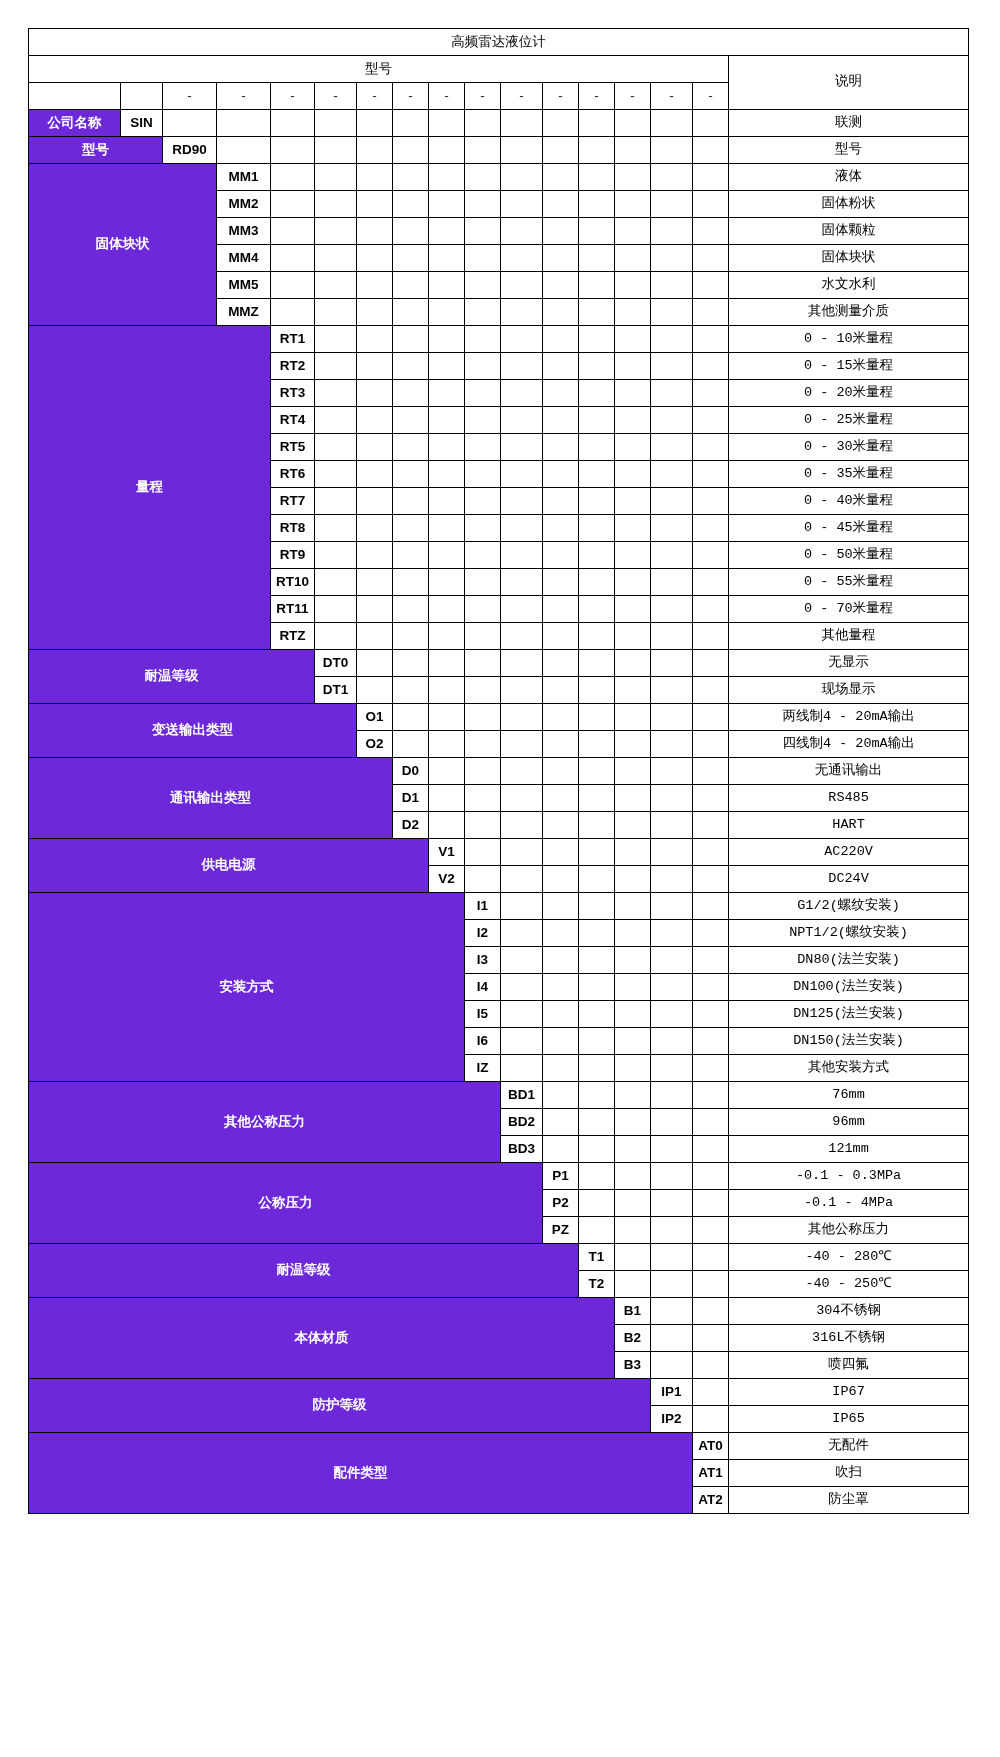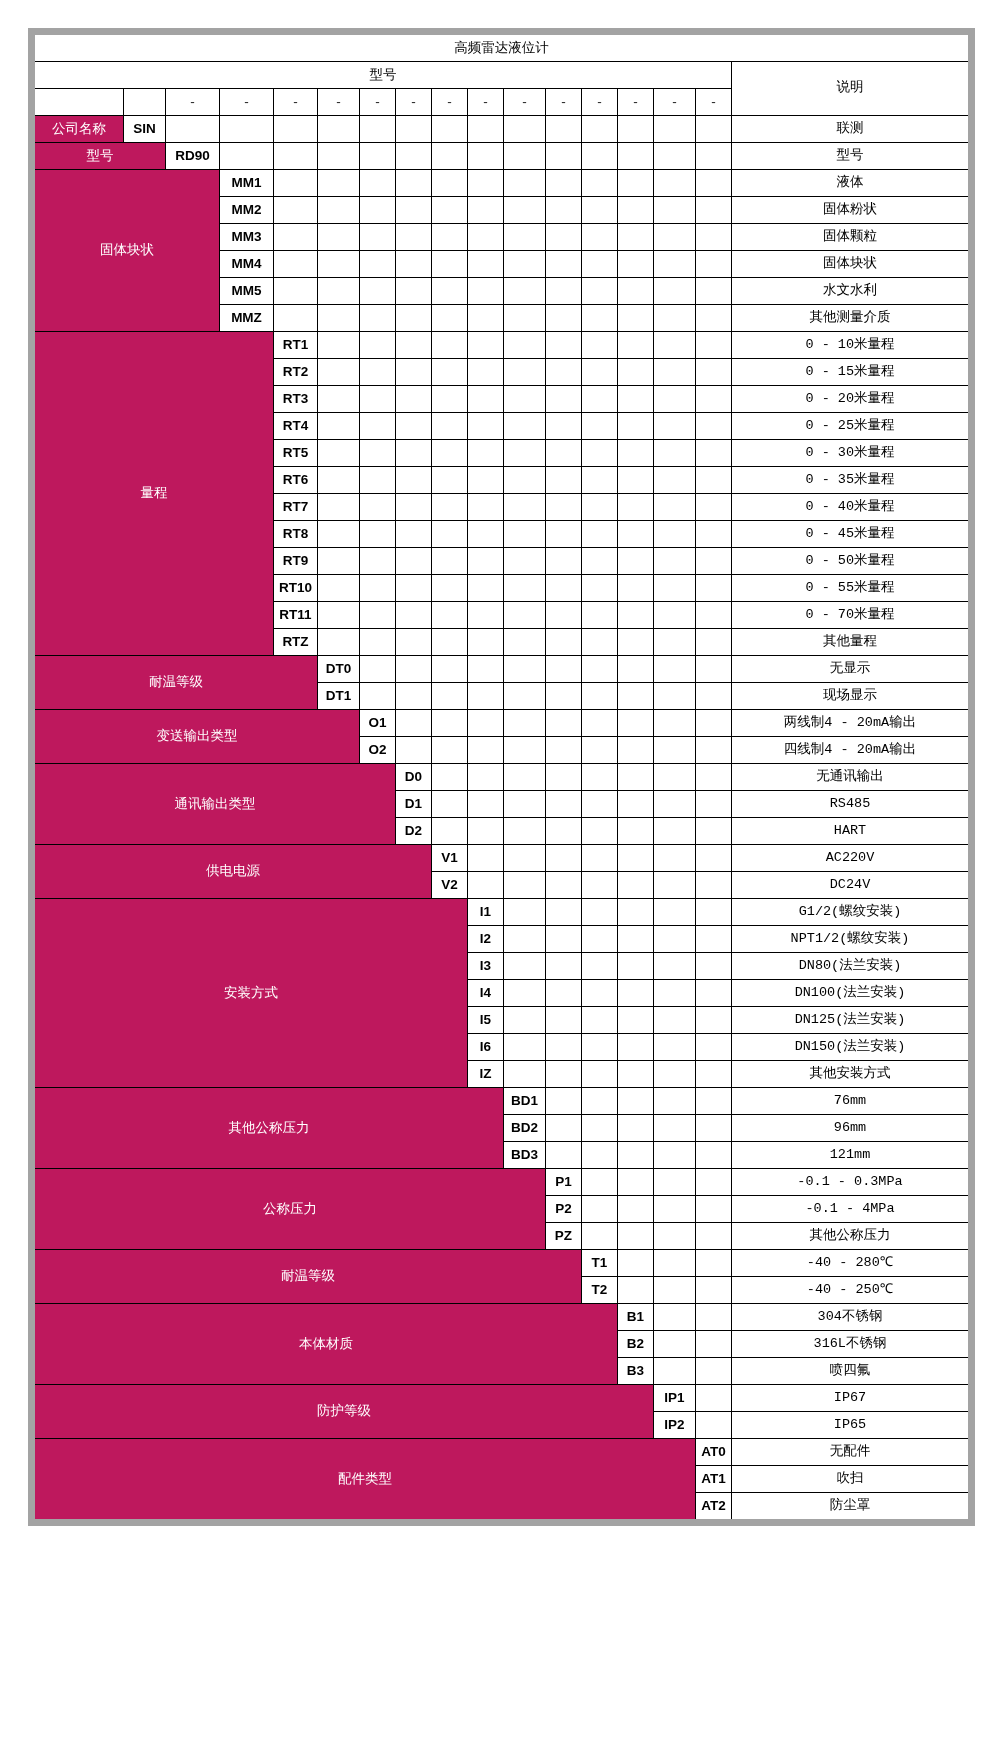--- a/index.html
+++ b/index.html
@@ -14,37 +14,37 @@
     color: #000000;
   }
   #sheet {
     padding: 28px 28px 0 28px;
     box-sizing: border-box;
   }
   table.spec {
     border-collapse: collapse;
     table-layout: fixed;
     width: 836px;
-    border: 7px solid #a3a3a3;
+    border: 1px solid #a3a3a3;
   }
   table.spec td {
     border: 1px solid #000000;
     height: 26px;
     padding: 0;
     text-align: center;
     vertical-align: middle;
     font-size: 13.5px;
     line-height: 1.1;
     overflow: hidden;
     white-space: nowrap;
   }
   .blue {
-    background: #be185d;
+    background: #6d28d9;
     color: #ffffff;
-    font-weight: normal;
+    font-weight: bold;
   }
   .title-row td {
     height: 32px;
     font-size: 15px;
     font-weight: normal;
   }
   .model-head td {
     height: 28px;
     font-size: 14px;
   }

